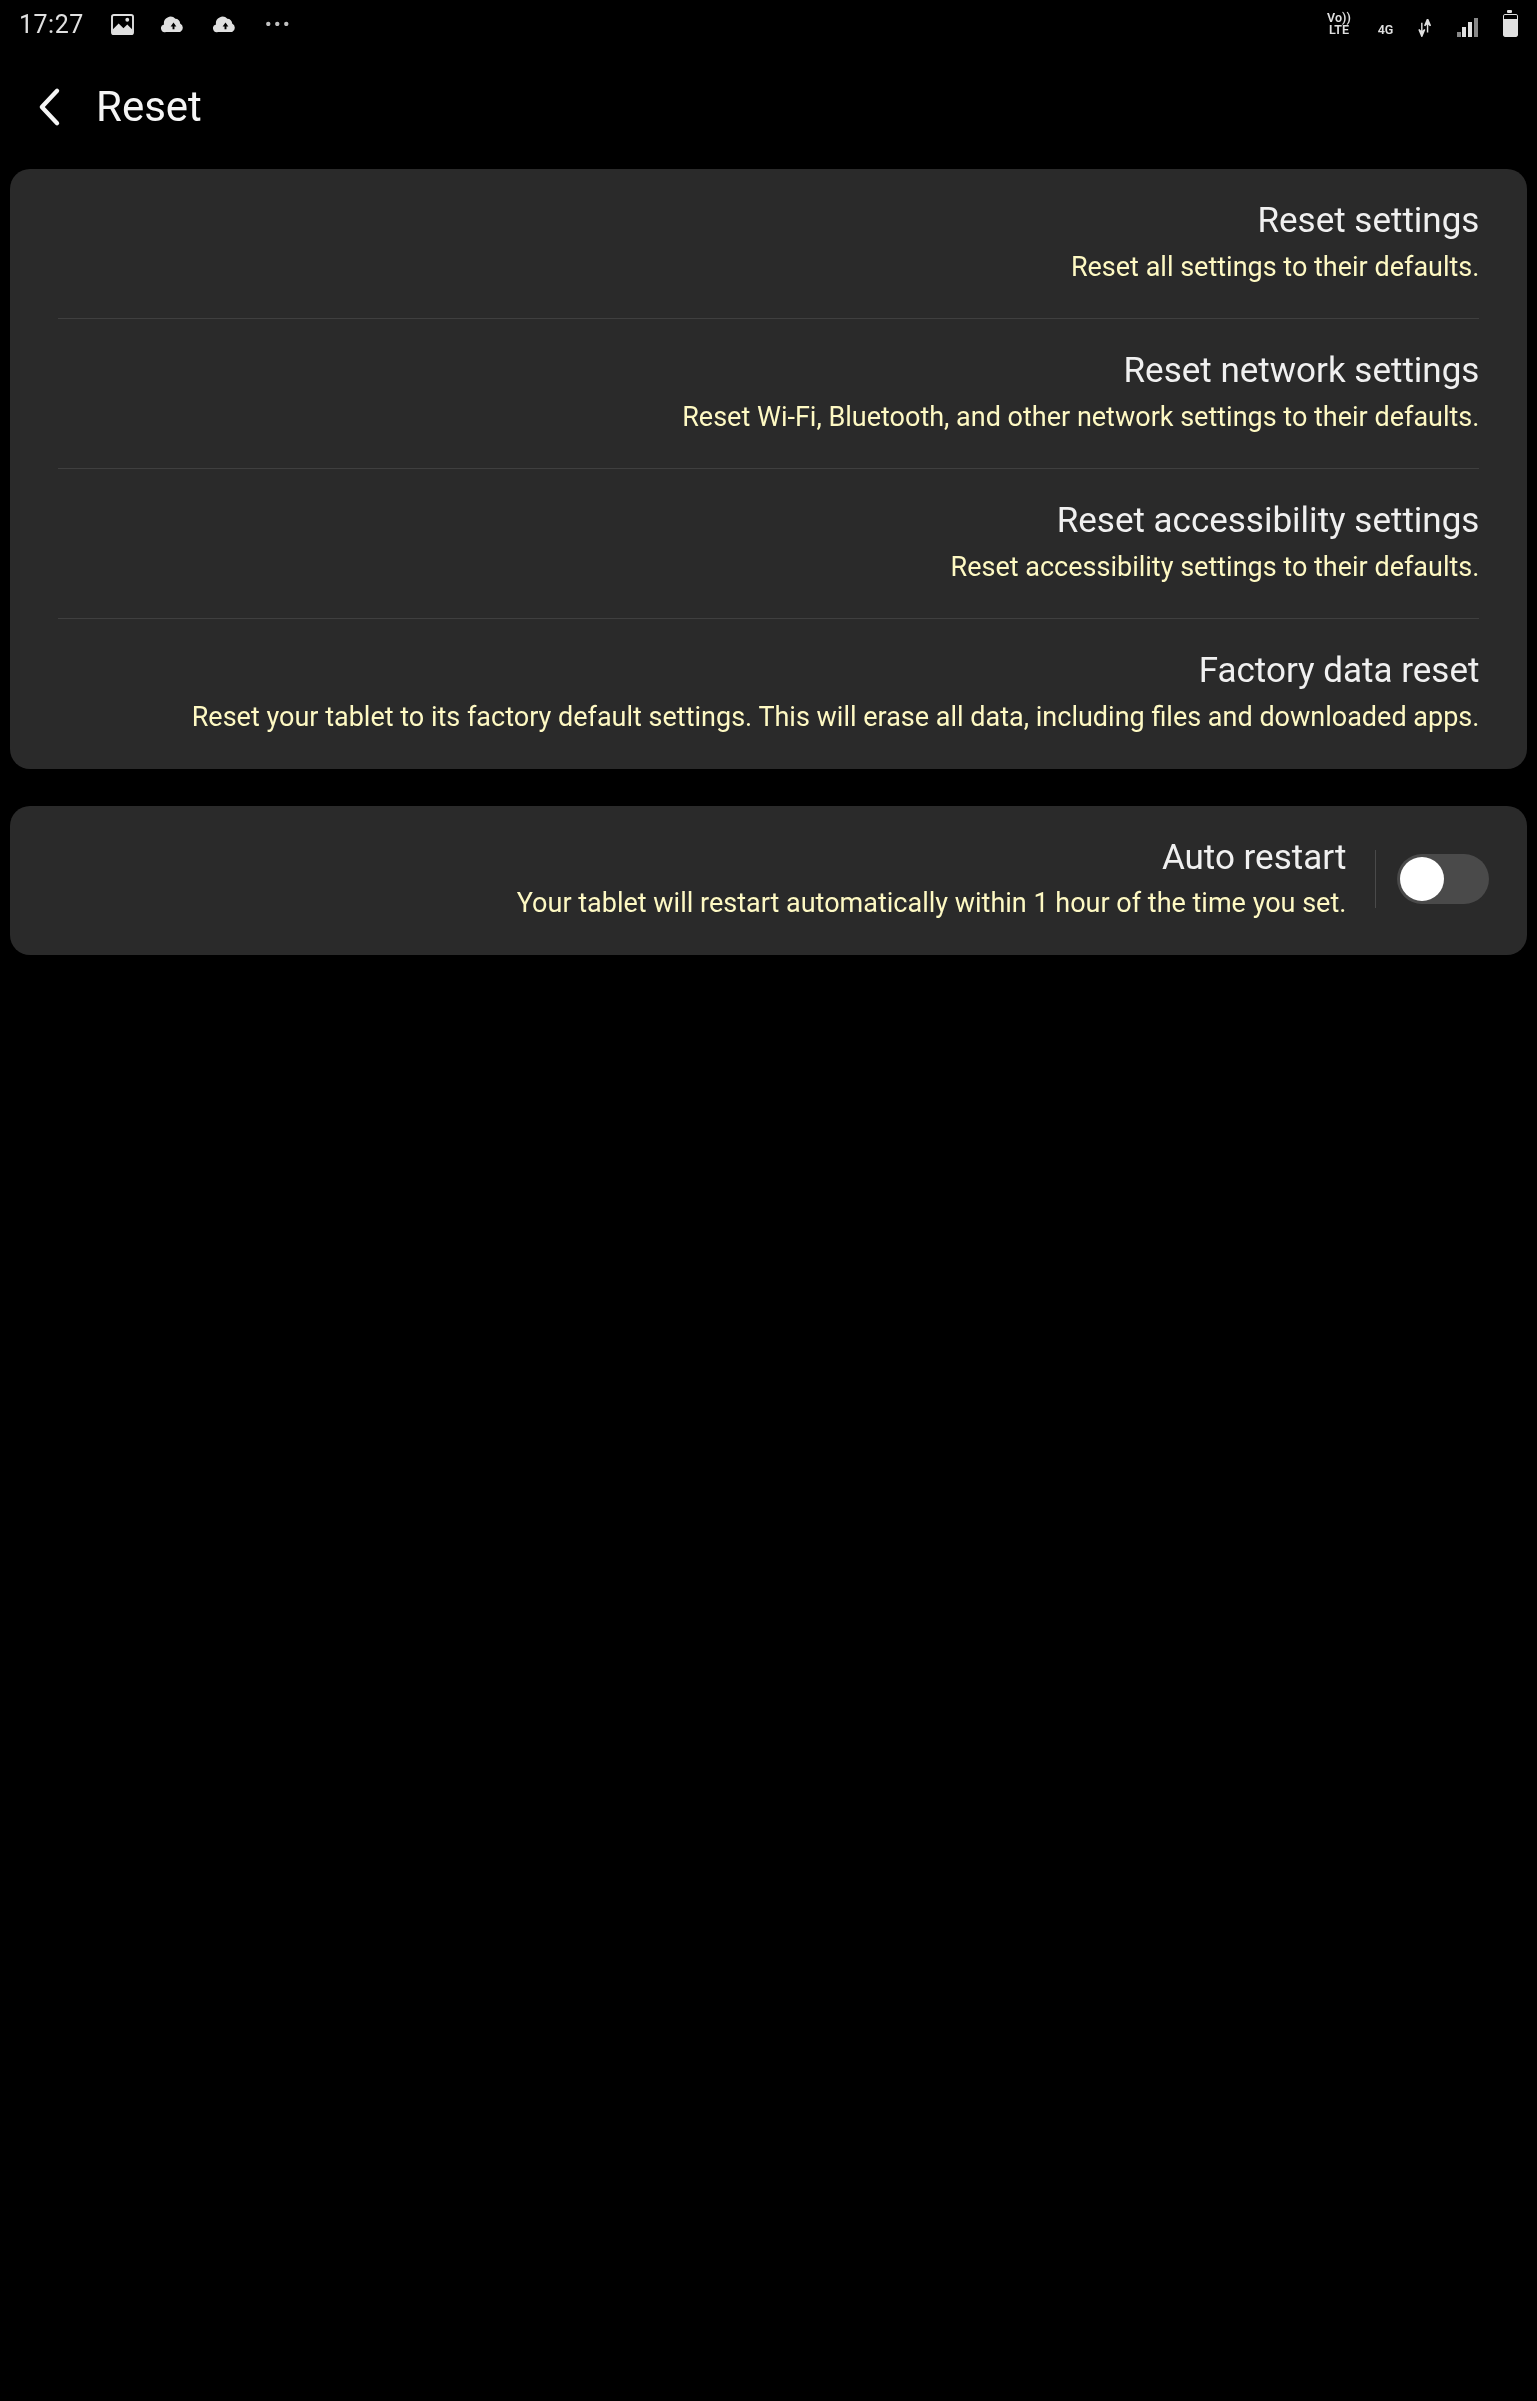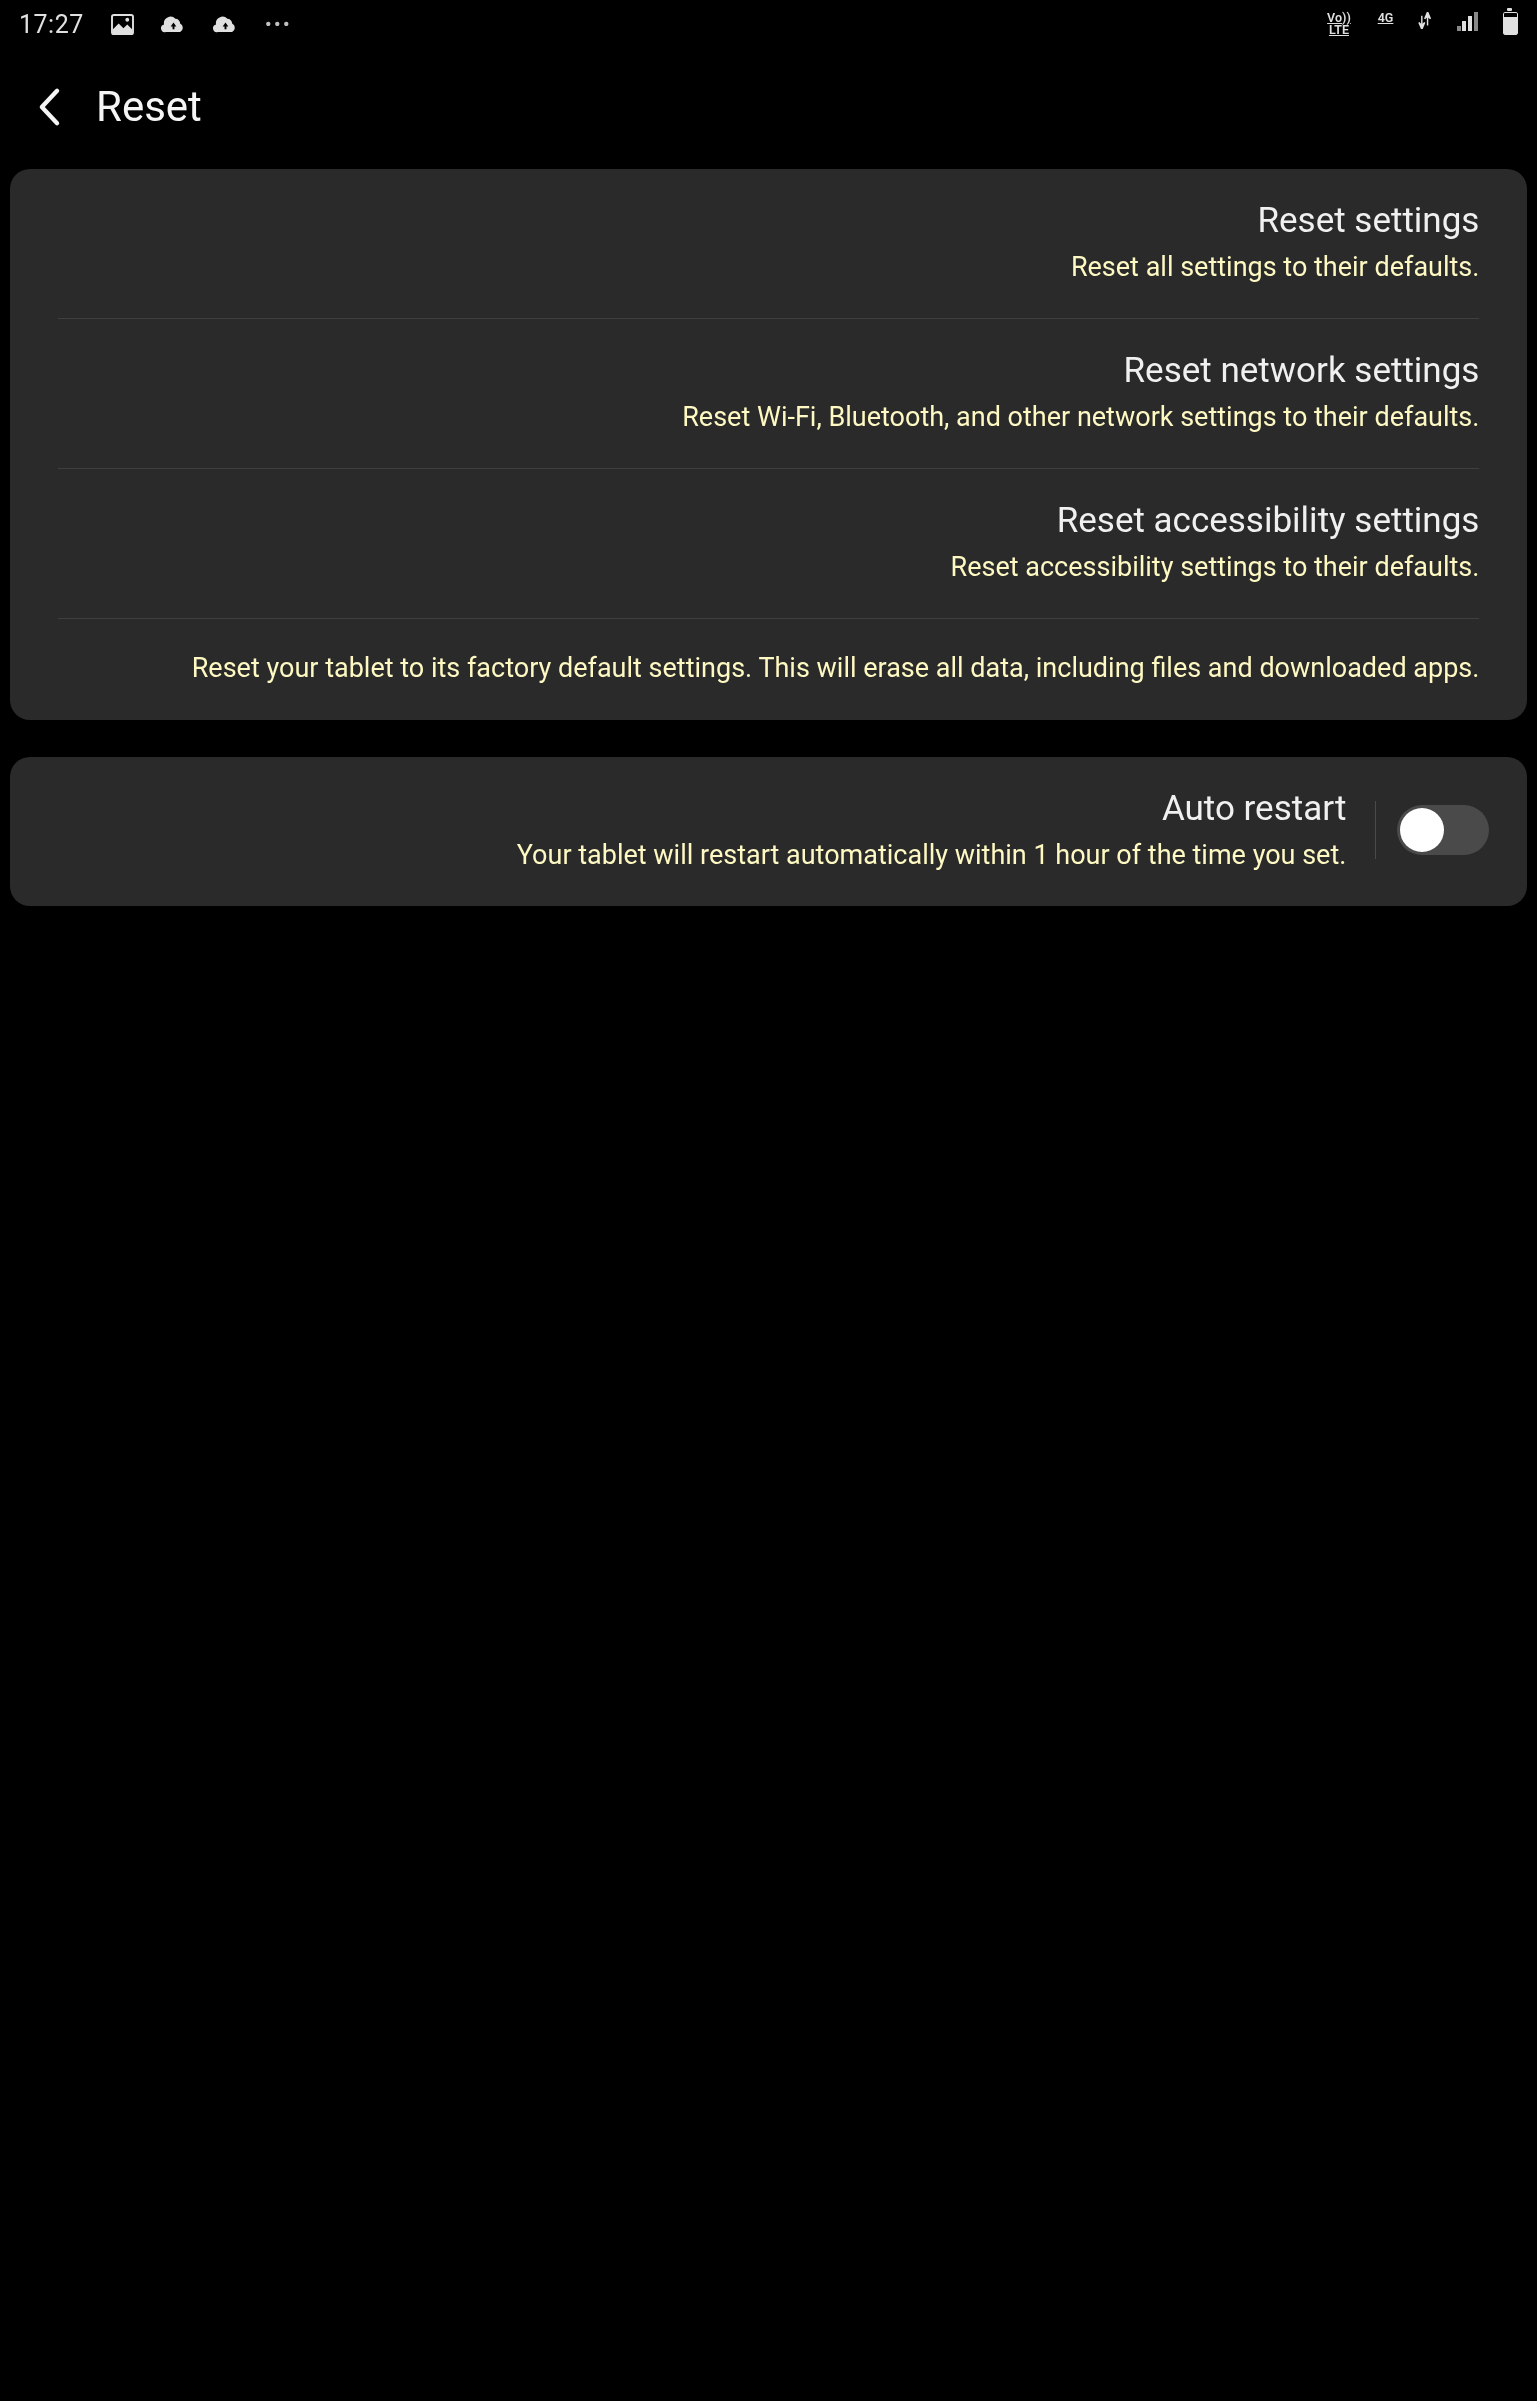--- a/index.html
+++ b/index.html
@@ -24,23 +24,22 @@
       font-size: 25px;
       color: #e0e0e0;
     }
     .status-left {
       display: flex;
       align-items: center;
       gap: 27px;
     }
     .status-right {
       display: flex;
-      align-items: flex-start;
+      align-items: flex-end;
       gap: 25px;
-      text-decoration: underline;
     }
     .status-time {
       font-weight: 400;
       letter-spacing: 0.5px;
     }
     .status-icon {
       display: inline-flex;
       align-items: center;
       justify-content: center;
     }
@@ -255,20 +254,21 @@
       <div class="divider"></div>
     </div>
   <div class="list-item" style="border-bottom:none;">
     <div class="item-title">Reset accessibility settings</div>
     <div class="item-subtitle">Reset accessibility settings to their defaults.</div>
   </div>
   <div class="divider-container">
       <div class="divider"></div>
     </div>
   <div class="list-item" style="border-bottom:none;">
+    <div class="item-title">Factory data reset</div>
     <div class="item-subtitle">Reset your tablet to its factory default settings. This will erase all data, including files and downloaded apps.</div>
   </div>
 </div>
 
 <div class="card">
   <div class="toggle-row">
     <div class="toggle-text">
       <div class="item-title">Auto restart</div>
       <div class="item-subtitle">Your tablet will restart automatically within 1 hour of the time you set.</div>
     </div>

